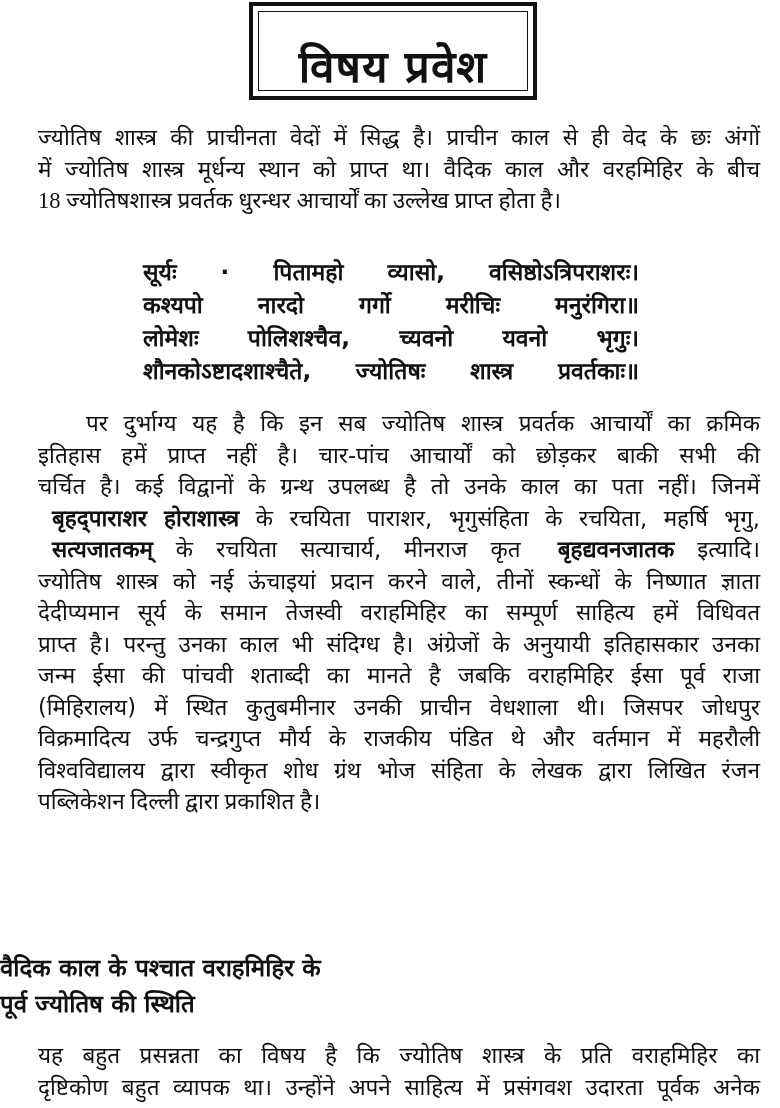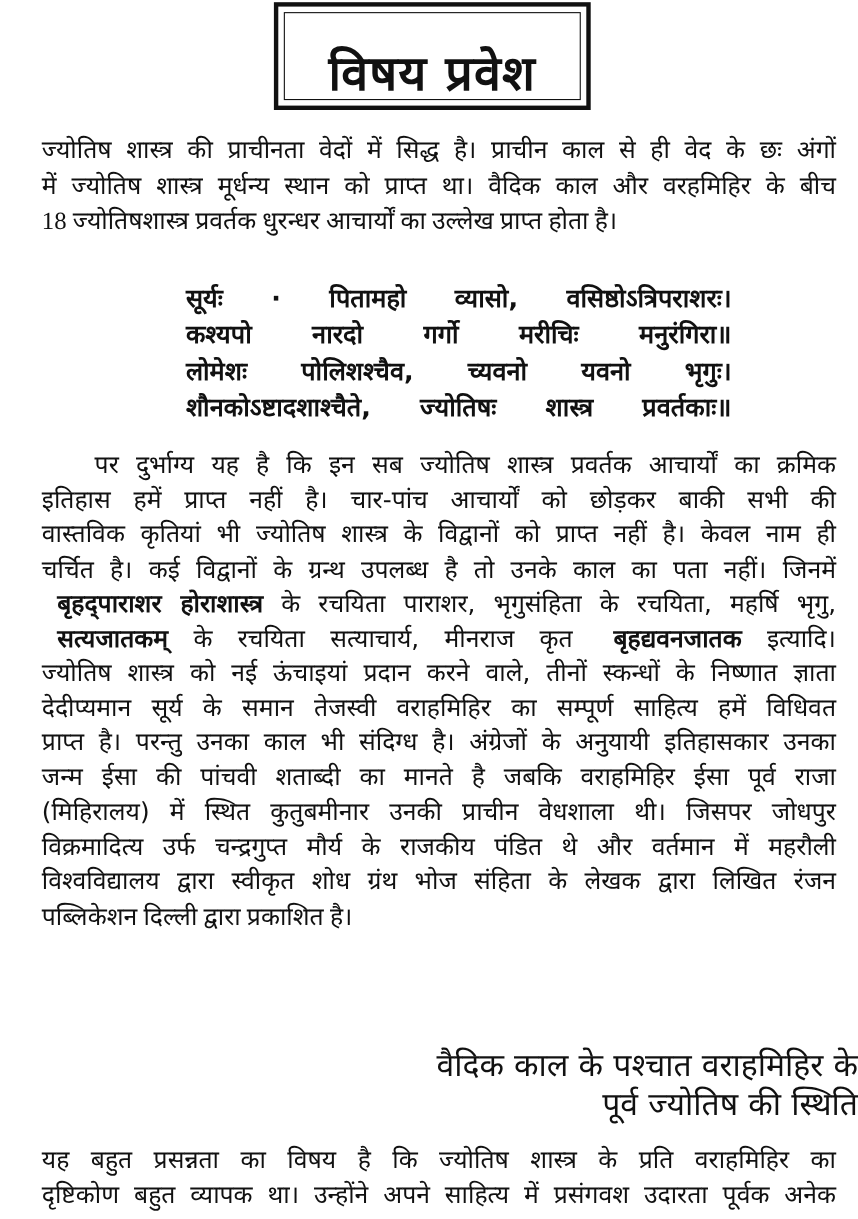--- a/index.html
+++ b/index.html
@@ -22,50 +22,49 @@
     text-align:justify; text-align-last:justify; display:block;
   }
   .line.last { text-align-last:left;font-family:Liberation Serif, serif; }
   .indent { padding-left:48px; }
   .verse {
     position:absolute; left:143px; width:496px;
   }
   .verse .line { font-size:23px; line-height:33px; font-weight:bold; }
   .b { font-weight:bold;margin-left:14px; }
   .sub-heading {
-    position:absolute; left:0; width:780px; top:950px; text-align:right;
-    font-size:29px; line-height:36px; font-weight:normal;
+    position:absolute; left:0; width:780px; top:950px; text-align:left;
+    font-size:24px; line-height:36px; font-weight:bold;
   }
 </style>
 </head>
 <body>
 
 <div class="title-box">
   <div class="title-inner">
     <span class="title-text">विषय प्रवेश</span>
   </div>
 </div>
 
 <div class="page" style="top:122px;">
   <span class="line">ज्योतिष शास्त्र की प्राचीनता वेदों में सिद्ध है। प्राचीन काल से ही वेद के छः अंगों</span>
   <span class="line">में ज्योतिष शास्त्र मूर्धन्य स्थान को प्राप्त था। वैदिक काल और वरहमिहिर के बीच</span>
   <span class="line last">18 ज्योतिषशास्त्र प्रवर्तक धुरन्धर आचार्यों का उल्लेख प्राप्त होता है।</span>
 </div>
 
-<div class="verse" style="top:256px;margin-left:26px;">
+<div class="verse" style="top:256px;">
   <span class="line">सूर्यः · पितामहो व्यासो, वसिष्ठोऽत्रिपराशरः।</span>
   <span class="line">कश्यपो नारदो गर्गो मरीचिः मनुरंगिरा॥</span>
   <span class="line">लोमेशः पोलिशश्चैव, च्यवनो यवनो भृगुः।</span>
   <span class="line">शौनकोऽष्टादशाश्चैते, ज्योतिषः शास्त्र प्रवर्तकाः॥</span>
 </div>
 
 <div class="page" style="top:408px;">
   <span class="line indent">पर दुर्भाग्य यह है कि इन सब ज्योतिष शास्त्र प्रवर्तक आचार्यों का क्रमिक</span>
   <span class="line">इतिहास हमें प्राप्त नहीं है। चार-पांच आचार्यों को छोड़कर बाकी सभी की</span>
-  <span class="line">वास्तविक कृतियां भी ज्योतिष शास्त्र के विद्वानों को प्राप्त नहीं है। केवल नाम ही</span>
   <span class="line">चर्चित है। कई विद्वानों के ग्रन्थ उपलब्ध है तो उनके काल का पता नहीं। जिनमें</span>
   <span class="line"><span class="b">बृहद्पाराशर होराशास्त्र</span><span> के रचयिता पाराशर, भृगुसंहिता के रचयिता, महर्षि भृगु,</span></span>
   <span class="line"><span class="b">सत्यजातकम्</span><span> के रचयिता सत्याचार्य, मीनराज कृत </span><span class="b">बृहद्यवनजातक</span><span> इत्यादि।</span></span>
   <span class="line">ज्योतिष शास्त्र को नई ऊंचाइयां प्रदान करने वाले, तीनों स्कन्धों के निष्णात ज्ञाता</span>
   <span class="line">देदीप्यमान सूर्य के समान तेजस्वी वराहमिहिर का सम्पूर्ण साहित्य हमें विधिवत</span>
   <span class="line">प्राप्त है। परन्तु उनका काल भी संदिग्ध है। अंग्रेजों के अनुयायी इतिहासकार उनका</span>
   <span class="line">जन्म ईसा की पांचवी शताब्दी का मानते है जबकि वराहमिहिर ईसा पूर्व राजा</span>
   <span class="line">(मिहिरालय) में स्थित कुतुबमीनार उनकी प्राचीन वेधशाला थी। जिसपर जोधपुर</span>
   <span class="line">विक्रमादित्य उर्फ चन्द्रगुप्त मौर्य के राजकीय पंडित थे और वर्तमान में महरौली</span>
   <span class="line">विश्वविद्यालय द्वारा स्वीकृत शोध ग्रंथ भोज संहिता के लेखक द्वारा लिखित रंजन</span>

